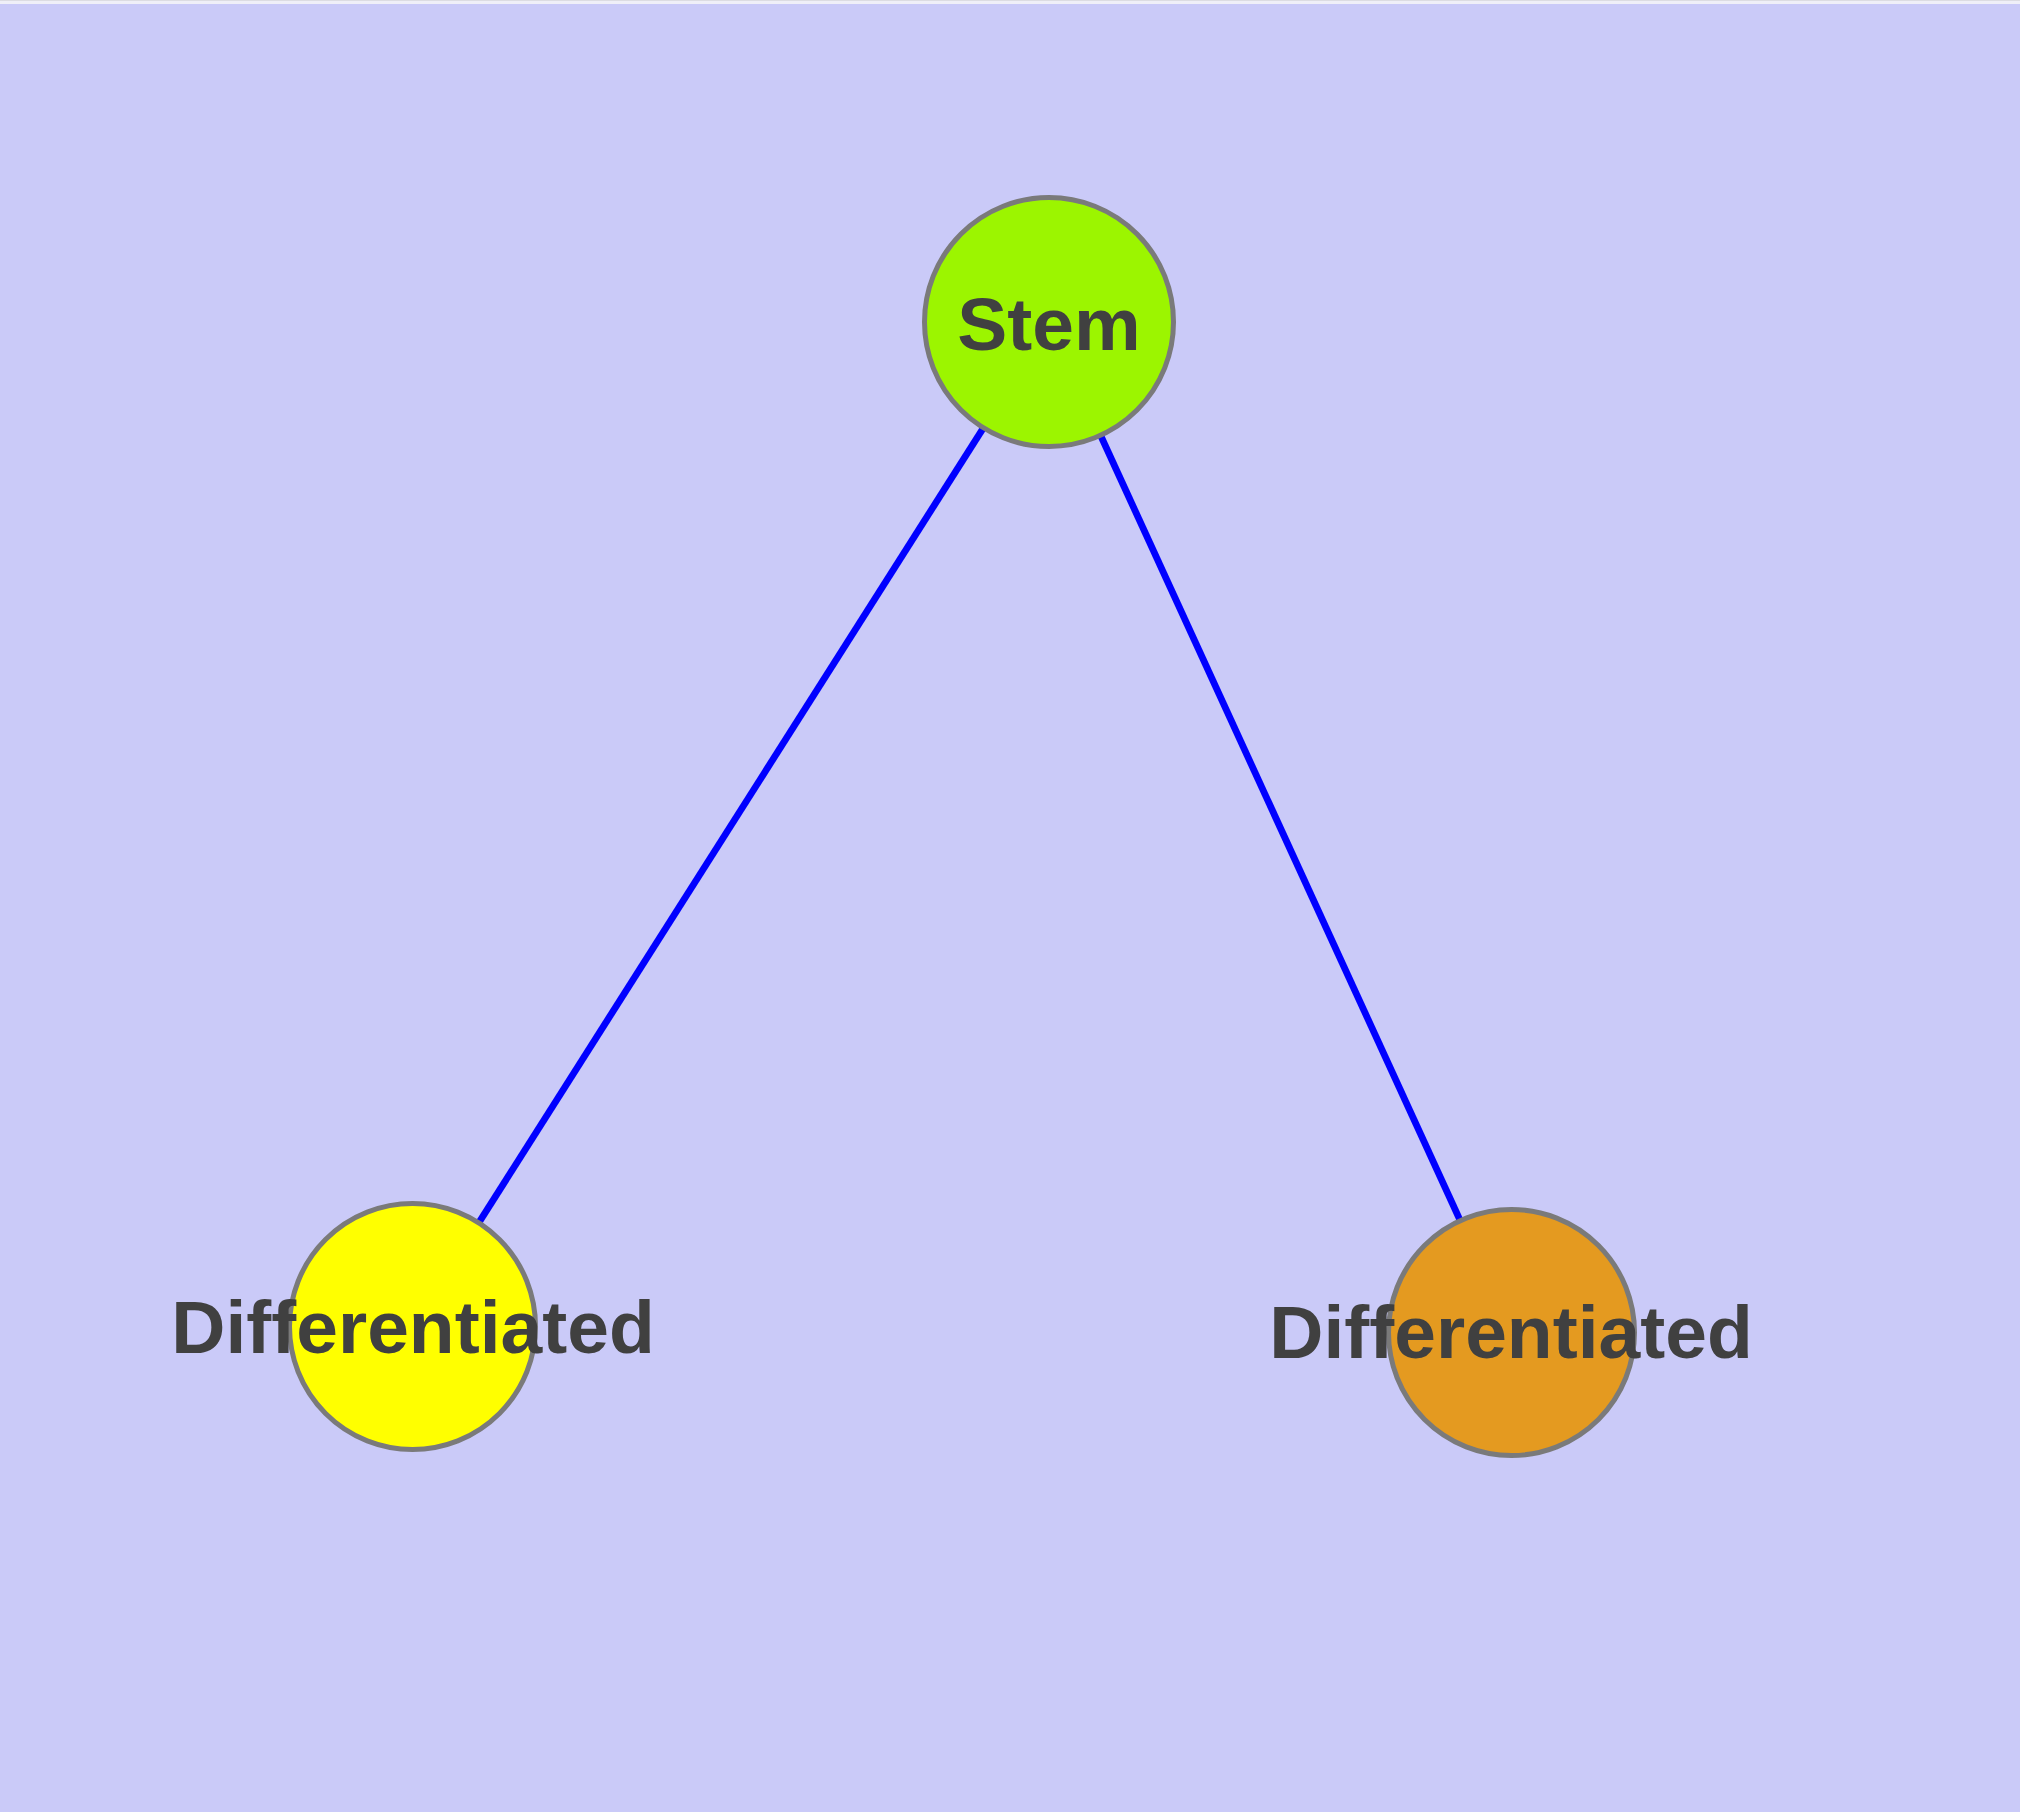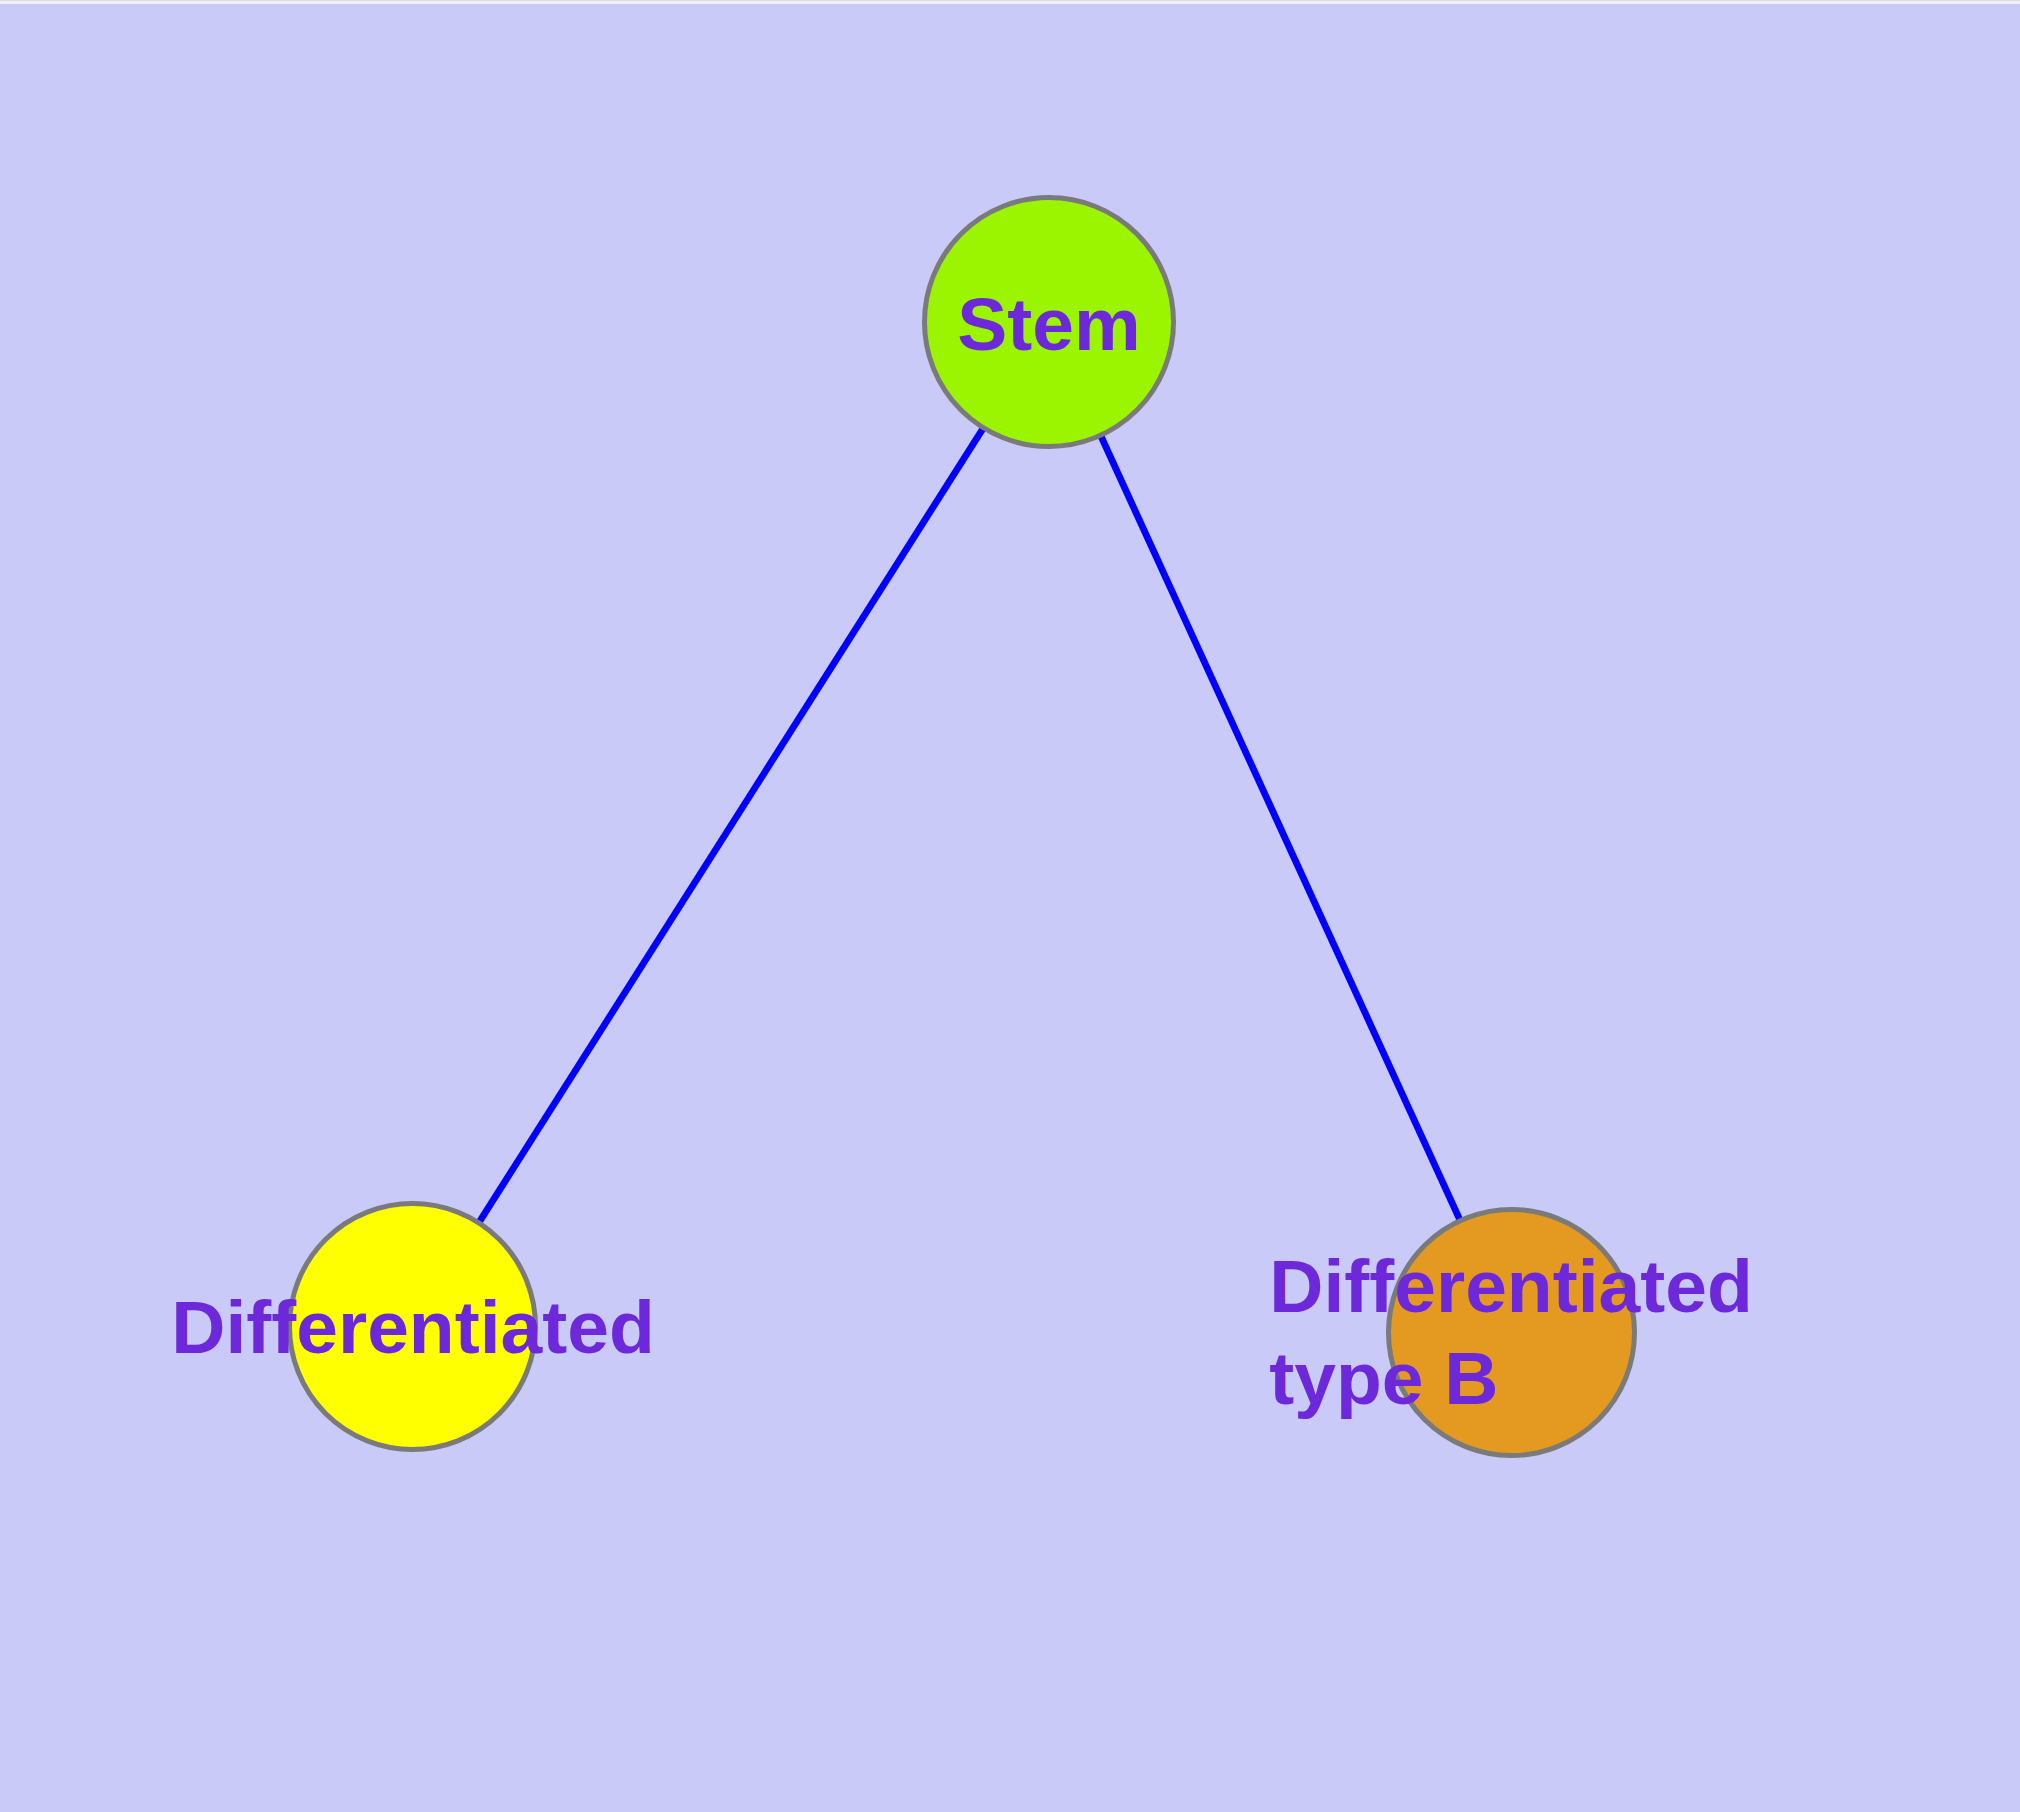--- a/index.html
+++ b/index.html
@@ -60,22 +60,22 @@
     left: 1386px;
     top: 1207px;
     width: 251px;
     height: 251px;
     background: #E49A20;
   }
   .node-label {
     position: absolute;
     transform: translate(-50%, -50%);
     width: max-content;
-    text-align: left;
-    color: #6d28d9;
+    text-align: right;
+    color: #404040;
     font-weight: bold;
     font-size: 75px;
     line-height: 92px;
     white-space: nowrap;
   }
   .label-stem  { left: 1049px; top: 324px; }
   .label-typeA { left: 413px;  top: 1327px; }
   .label-typeB { left: 1511px; top: 1332px; }
 </style>
 </head>
@@ -97,17 +97,16 @@
   <div class="node-label label-stem">
     <span>Stem</span>
   </div>
 
   <div class="node-label label-typeA">
     <div>Differentiated</div>
   </div>
 
   <div class="node-label label-typeB">
     <div>Differentiated</div>
-    <div>type B</div>
   </div>
 
 </div>
 
 
 </body></html>

